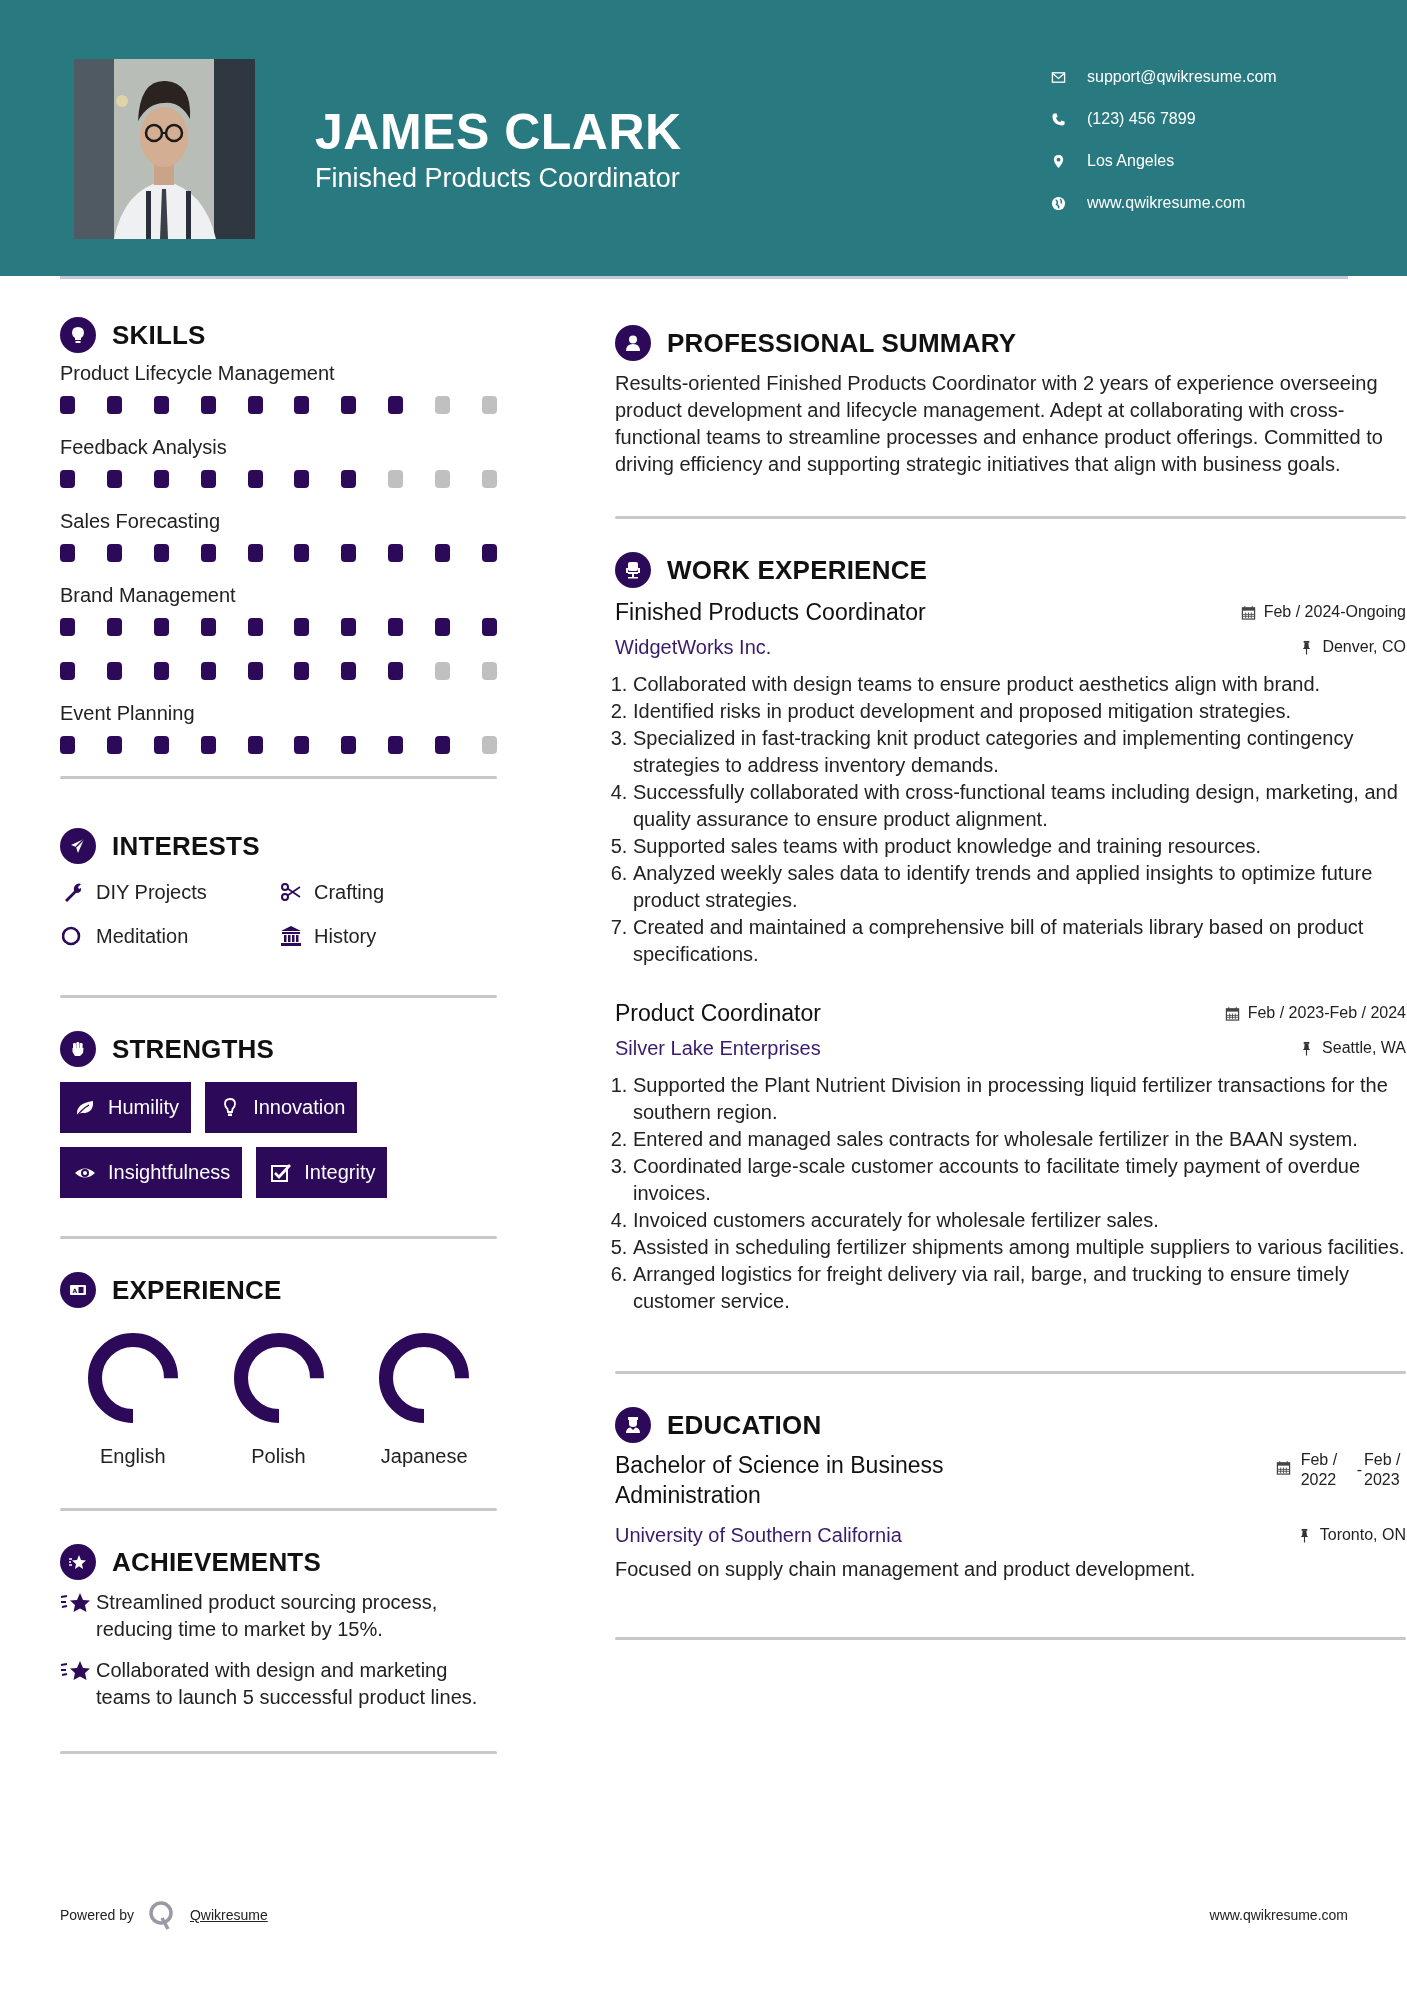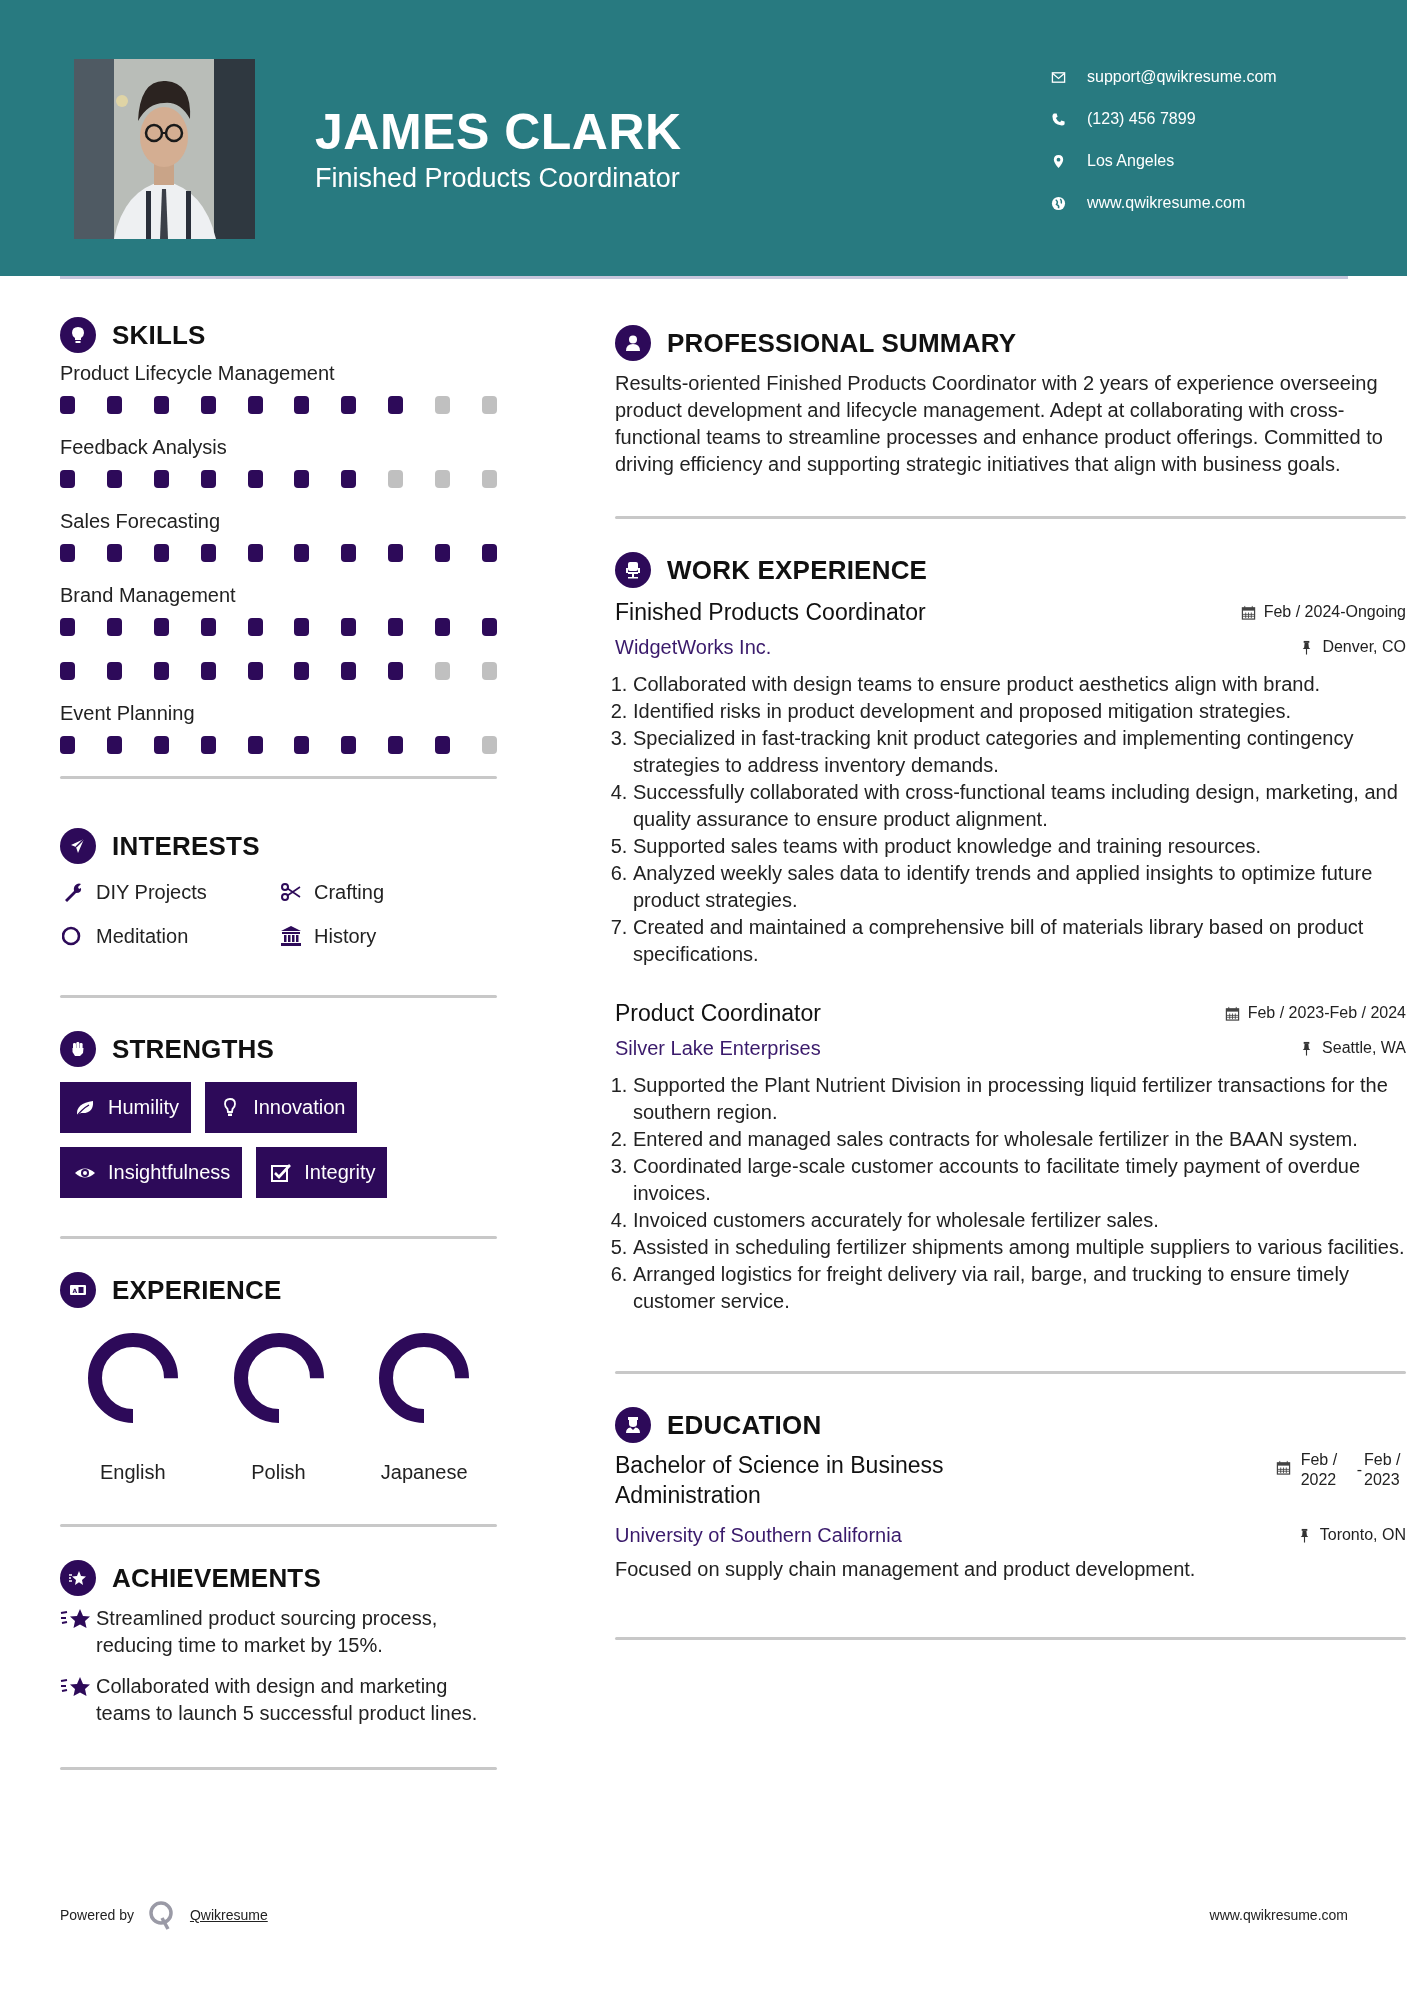--- a/index.html
+++ b/index.html
@@ -38,21 +38,21 @@
     .interest .ic svg { width: 22px; height: 22px; }
 
     .tags { display: flex; flex-wrap: wrap; gap: 14px; margin-top: 10px; width: 437px; }
     .tag { background: #2d0a59; color: #fff; font-size: 20px; height: 51px; display: inline-flex; align-items: center; padding: 0 12px 0 12px; }
     .tag .ic { width: 26px; height: 22px; margin-right: 10px; display: inline-flex; align-items: center; justify-content: center; }
     .tag .ic svg { width: 22px; height: 20px; }
 
     .langs { display: flex; margin-top: 18px; }
     .lang { width: 146px; display: flex; flex-direction: column; align-items: center; }
     .lang svg { width: 94px; height: 94px; }
-    .lang-name { font-size: 20px; color: #222; margin-top: 36px; text-align: right; }
+    .lang-name { font-size: 20px; color: #222; margin-top: 20px; text-align: right; }
 
     .achv { display: flex; margin-top: 4px; }
     .achv .ic { width: 36px; flex: none; padding-top: 2px; }
     .achv .ic svg { width: 32px; height: 26px; }
     .achv-text { font-size: 20px; line-height: 27px; color: #222; }
 
     .summary { font-size: 20px; line-height: 27px; color: #222; margin-top: 4px; }
 
     .job-row { display: flex; justify-content: space-between; align-items: center; }
     .job-title { font-size: 23px; color: #111; }

